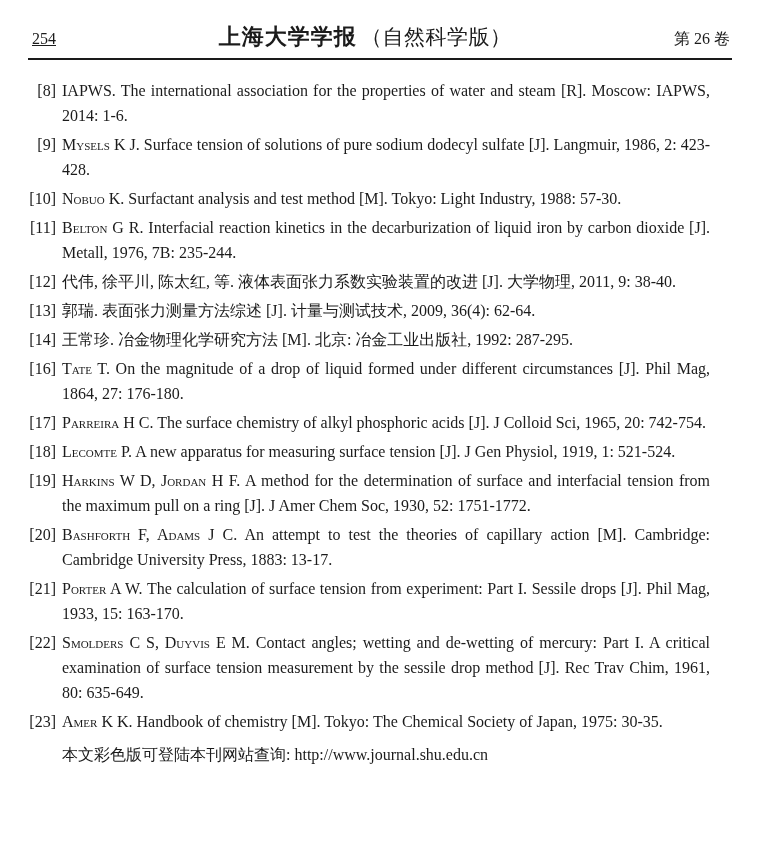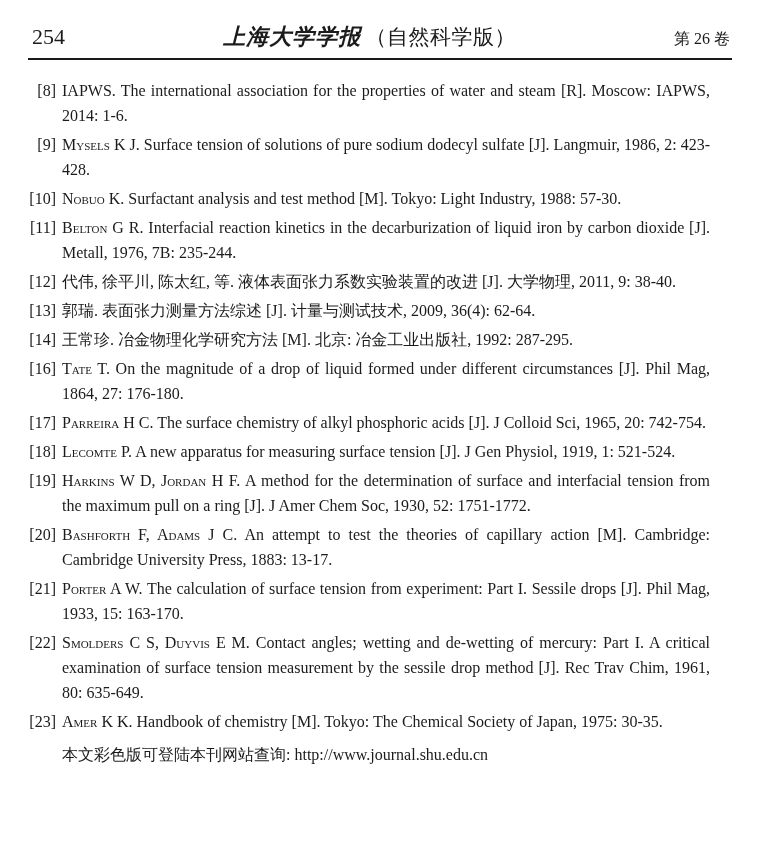--- a/index.html
+++ b/index.html
@@ -17,31 +17,30 @@
   header {
     display: flex;
     justify-content: space-between;
     align-items: baseline;
     padding: 22px 30px 4px 32px;
     font-size: 17px;
   }
   .title-group { white-space: nowrap; }
   .journal-title {
     font-weight: 700;
-    font-style: italic;
     font-size: 22px;
     letter-spacing: 1px;
   }
   .journal-subtitle {
     font-weight: 400;
     font-size: 21px;
     letter-spacing: 0.5px;
   }
   .volume { font-size: 16px; }
-  .page-number { font-size: 22px; }
+  .page-number { font-size: 16px; text-decoration: underline; }
 
   .rule {
     border-top: 2px solid #1a1a1a;
     margin: 2px 28px 0 28px;
   }
 
   .refs {
     margin: 18px 50px 0 62px;
     font-size: 16px;
     line-height: 25px;

